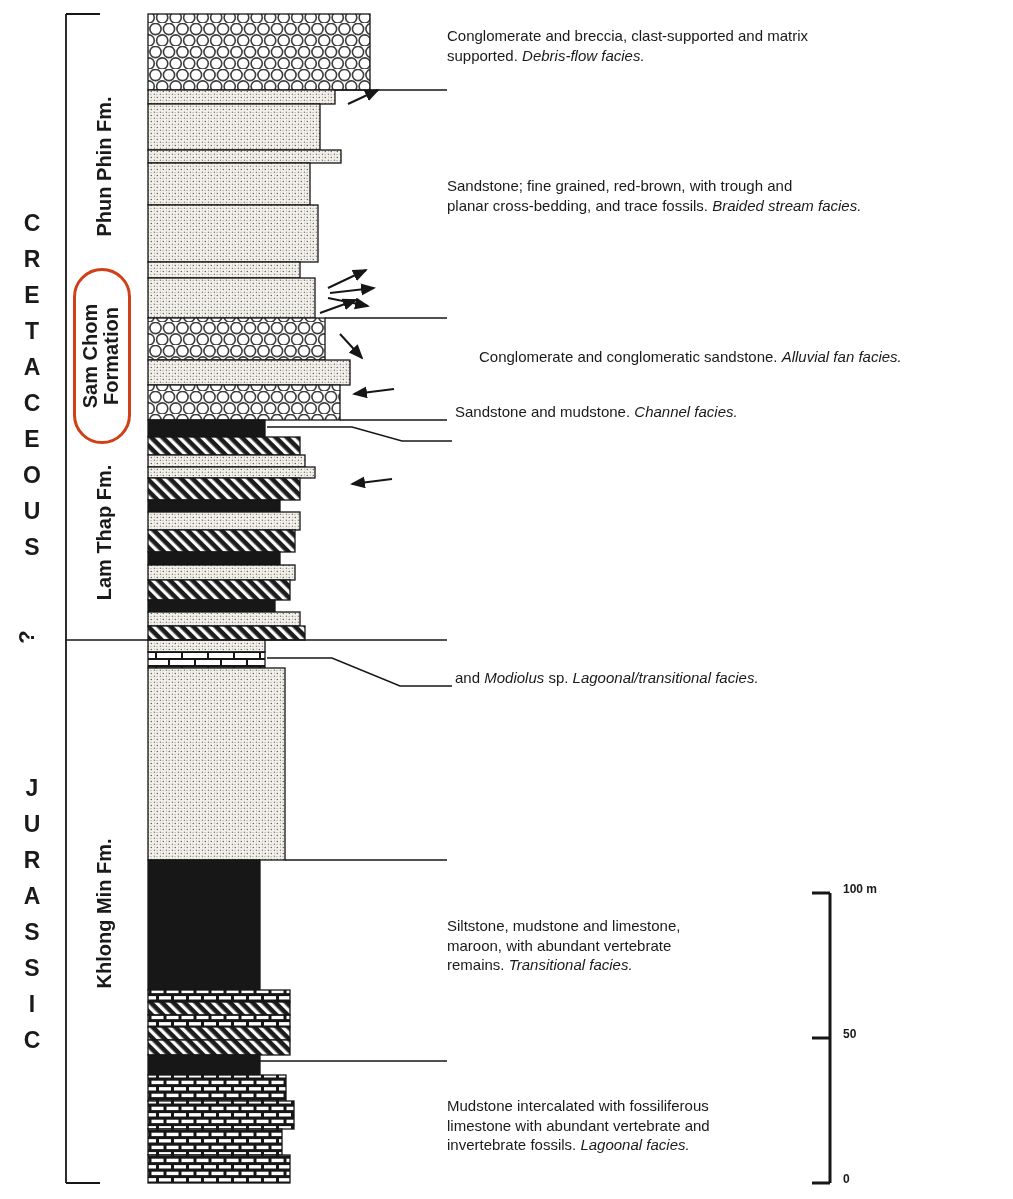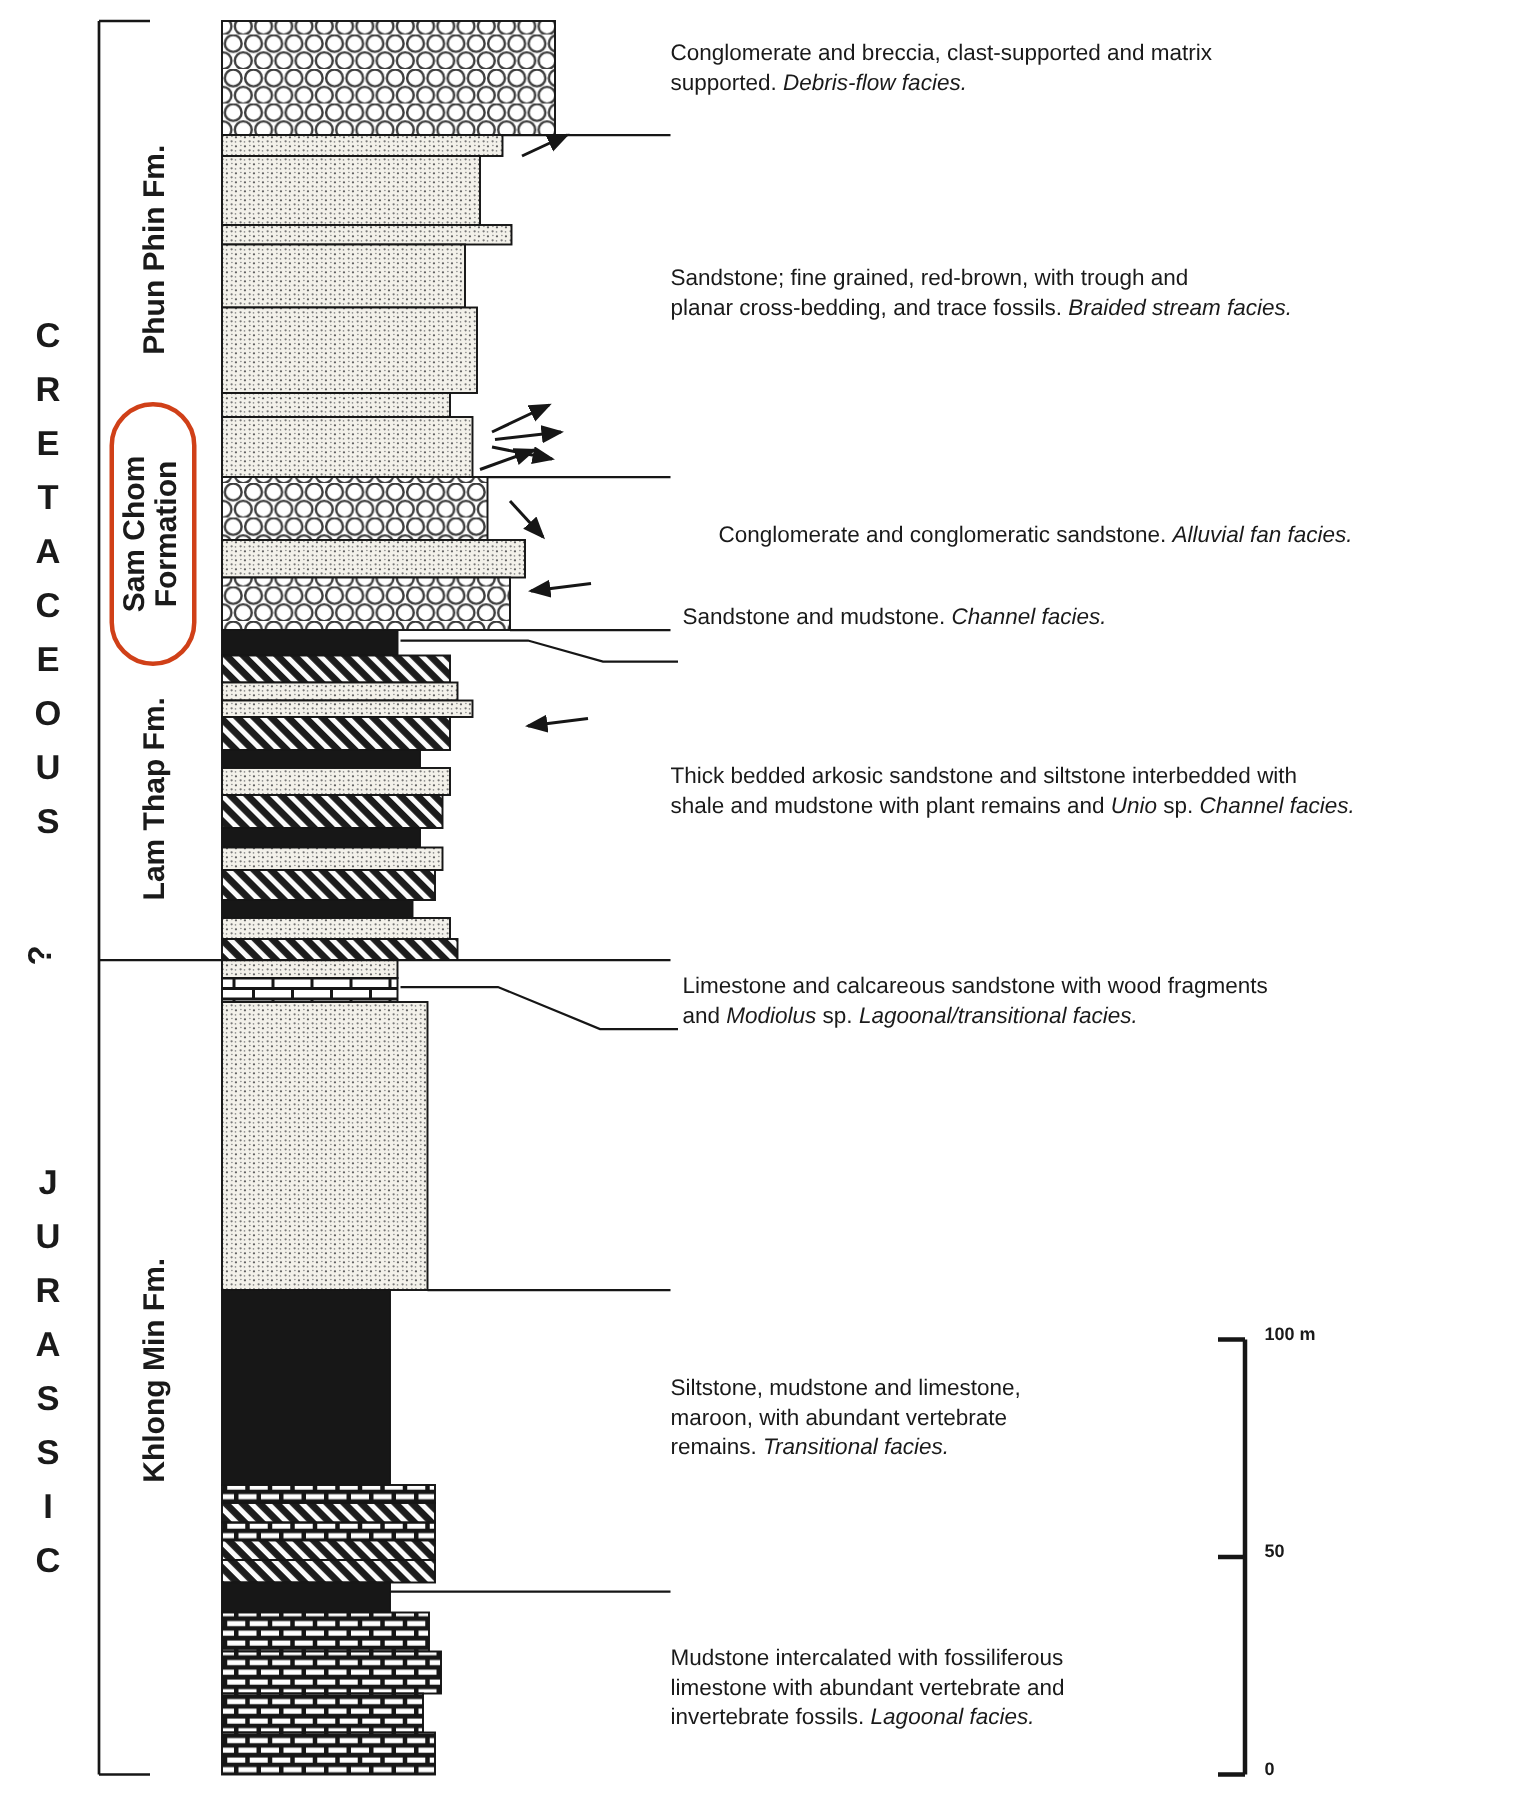--- a/index.html
+++ b/index.html
@@ -170,17 +170,16 @@
     <div class="formation-label" style="width: 204px; height: 25px; left: 2px; top: 519.5px;">
       <div>Lam Thap Fm.</div>
     </div>
     <div class="formation-label" style="width: 280px; height: 25px; left: -36px; top: 900.5px;">
       <div>Khlong Min Fm.</div>
     </div>
     <div class="annotation" style="left: 447px; top: 26px; width: 560px;"><span>Conglomerate and breccia, clast-supported and matrix</span><br><span>supported.  </span><i>Debris-flow facies.</i></div>
     <div class="annotation" style="left: 447px; top: 176px; width: 565px;"><span>Sandstone; fine grained, red-brown, with trough and</span><br><span>planar cross-bedding, and trace fossils. </span><i>Braided stream facies.</i></div>
     <div class="annotation" style="left: 447px; top: 347px; width: 560px; margin-left: 32px;"><span>Conglomerate and conglomeratic sandstone. </span><i>Alluvial fan facies.</i></div>
     <div class="annotation" style="left: 455px; top: 402px; width: 460px;"><span>Sandstone and mudstone. </span><i>Channel facies.</i></div>
-    <div class="annotation" style="left: 447px; top: 508px; width: 565px;"><span>Thick bedded arkosic sandstone and siltstone interbedded with</span><br><span>shale and mudstone with plant remains and </span><i>Unio</i><span> sp. </span><i>Channel facies.</i></div>
-    <div class="annotation" style="left: 455px; top: 648px; width: 560px;"><span>Limestone and calcareous sandstone with wood fragments</span><br><span>and </span><i>Modiolus</i><span> sp. </span><i>Lagoonal/transitional facies.</i></div>
+    <div class="annotation" style="left: 455px; top: 648px; width: 560px;"><br><span>and </span><i>Modiolus</i><span> sp. </span><i>Lagoonal/transitional facies.</i></div>
     <div class="annotation" style="left: 447px; top: 1096px; width: 350px;"><span>Mudstone intercalated with fossiliferous</span><br><span>limestone with abundant vertebrate and</span><br><span>invertebrate fossils. </span><i>Lagoonal facies.</i></div>
     <div class="annotation" style="left: 447px; top: 916px; width: 330px;"><span>Siltstone, mudstone and limestone,</span><br><span>maroon, with abundant vertebrate</span><br><span>remains. </span><i>Transitional facies.</i></div>
   </div>
 
 </body></html>

